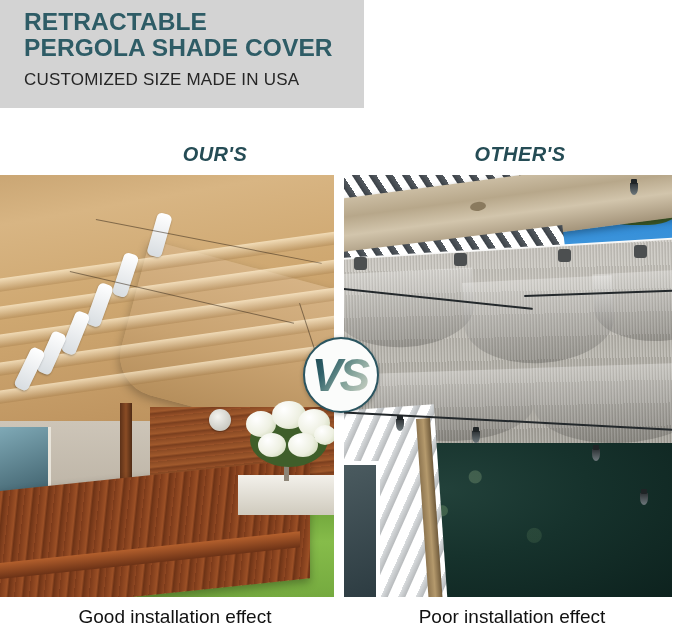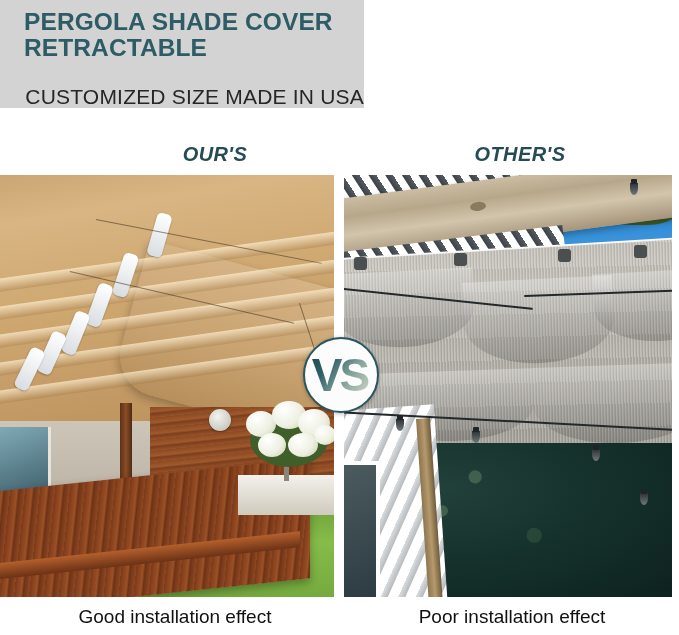--- a/index.html
+++ b/index.html
@@ -29,27 +29,26 @@
   }
   .title-line {
     color: #2e5c66;
     font-size: 24.5px;
     font-weight: bold;
     letter-spacing: 0.1px;
     line-height: 26px;
     white-space: nowrap;
   }
   .subtitle {
-    margin-top: 24px;
+    margin-top: 9px;
     color: #262626;
-    font-size: 21px;
+    font-size: 17px;
     font-weight: normal;
     letter-spacing: 0.2px;
     white-space: nowrap;
-    text-align: right;
   }
 
   
   .col-heading {
     position: absolute;
     top: 143px;
     font-size: 20px;
     font-weight: bold;
     font-style: italic;
     color: #254c55;
@@ -317,20 +316,21 @@
     box-sizing: border-box;
     display: flex;
     align-items: center;
     justify-content: center;
     box-shadow: 0 1px 4px rgba(0,0,0,.28);
     z-index: 20;
   }
   .vs-text {
     font-size: 46px;
     font-weight: bold;
+    font-style: italic;
     line-height: 1;
     letter-spacing: -3px;
     background: linear-gradient(128deg, #1d4750 0%, #2f6069 28%, #7fa098 58%, #b9c6ba 85%, #d6ddd2 100%);
     -webkit-background-clip: text;
     background-clip: text;
     color: transparent;
     -webkit-text-fill-color: transparent;
     padding-right: 3px;
   }
 
@@ -342,22 +342,22 @@
     color: #111111;
     text-align: center;
   }
   .caption.left  { left: 8px;   width: 334px; }
   .caption.right { left: 348px; width: 328px; }
 </style>
 </head>
 <body>
 
 <div class="header-banner">
+  <div class="title-line">RETRACTABLE</div>
   <div class="title-line">PERGOLA SHADE COVER</div>
-  <div class="title-line">RETRACTABLE</div>
   <div class="subtitle">CUSTOMIZED SIZE MADE IN USA</div>
 </div>
 
 <div class="col-heading left">OUR'S</div>
 <div class="col-heading right">OTHER'S</div>
 
 <div class="panel left">
   <div class="scene">
     <div class="layer l-sky"></div>
     <div class="layer l-roofbeam"></div>

